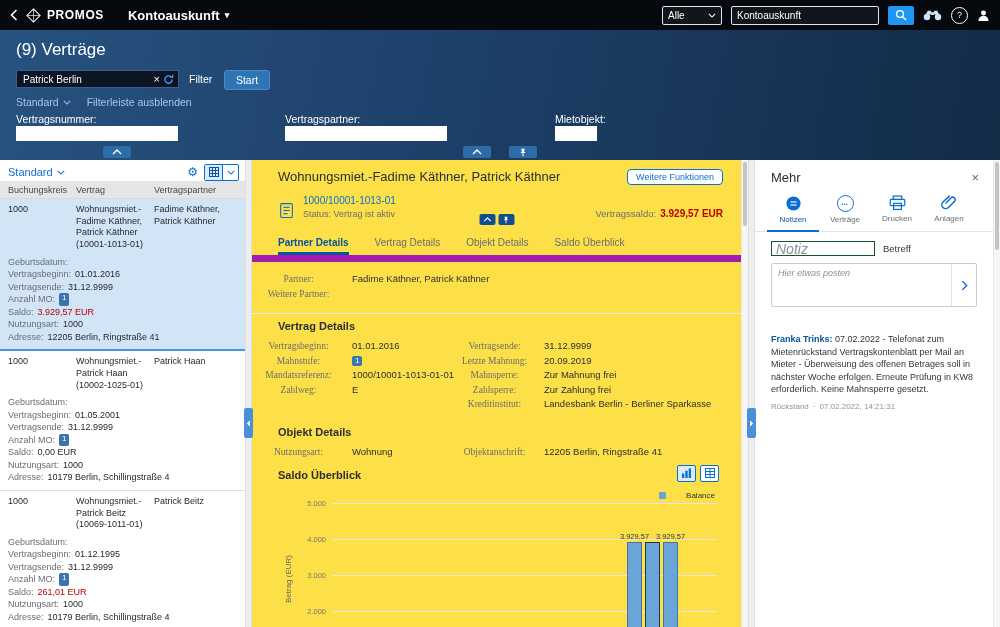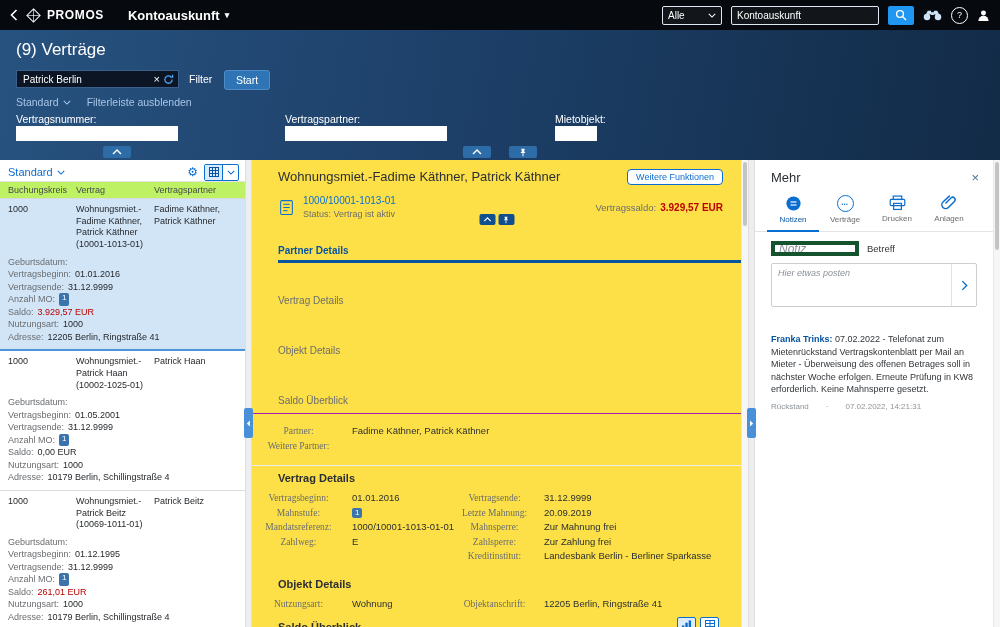--- a/index.html
+++ b/index.html
@@ -54,50 +54,50 @@
   .right-panel{position:absolute;top:160px;left:755px;width:238px;bottom:0;background:#fff;overflow:hidden;}
 
   
   .lp-header{height:21px;display:flex;align-items:center;padding:3px 6px 0 8px;box-sizing:border-box;}
   .lp-variant{display:flex;align-items:center;gap:4px;color:#0a6ed1;font-size:11px;}
   .lp-tools{margin-left:auto;display:flex;align-items:center;gap:6px;}
   .lp-gear{color:#0a6ed1;font-size:12px;line-height:1;}
   .lp-switch{display:flex;border:1px solid #0a6ed1;border-radius:2px;height:15px;background:#fff;}
   .lp-switch .seg1{width:17px;background:#d9ecff;display:flex;align-items:center;justify-content:center;}
   .lp-switch .seg2{width:15px;border-left:1px solid #0a6ed1;display:flex;align-items:center;justify-content:center;}
-  .lp-cols{display:flex;background:#bef264;border-top:1px solid #e4e4e4;border-bottom:1px solid #d9d9d9;
+  .lp-cols{display:flex;background:#e5e5e5;border-top:1px solid #e4e4e4;border-bottom:1px solid #d9d9d9;
            font-size:9px;color:#45494d;padding:3px 0;}
   .col-c1{width:76px;padding-left:8px;box-sizing:border-box;flex:none;}
   .col-c2{width:78px;flex:none;word-break:break-word;}
   .col-c3{flex:1;padding-right:4px;word-break:break-word;}
   .lp-row{border-bottom:1px solid #dcdcdc;font-size:9px;color:#26292c;cursor:pointer;}
   .lp-row.selected{background:#d2e5f7;border-bottom:2px solid #4e94d8;}
   .lp-row-top{display:flex;padding:5px 0 3px;line-height:1.3;}
   .lp-details{padding:2px 0 6px;}
   .lp-line{display:flex;line-height:12.5px;padding-left:8px;}
   .lp-lab{color:#6a6d70;margin-right:4px;white-space:nowrap;}
   .lp-val{color:#26292c;}
   .lp-val.neg{color:#bb0000;}
   .badge{display:inline-block;background:#3b74ad;color:#fff;font-size:8px;line-height:10px;padding:0 3px;border-radius:2px;}
 
   
   .mp-header{display:flex;align-items:flex-start;padding:9px 18px 0 26px;}
   .mp-title{font-size:13px;color:#2b2f33;font-weight:400;}
   .mp-morebtn{margin-left:auto;border:1px solid #0a6ed1;color:#0a6ed1;background:#fff;border-radius:4px;
               font-size:9px;padding:2px 8px;white-space:nowrap;cursor:pointer;}
-  .mp-objheader{display:flex;align-items:center;padding:10px 18px 0 26px;}
+  .mp-objheader{display:flex;align-items:flex-end;padding:10px 18px 0 26px;}
   .mp-doc{margin-right:8px;}
   .mp-obj-link{color:#0a6ed1;font-size:10px;cursor:pointer;}
   .mp-obj-status{color:#6a6d70;font-size:9px;margin-top:3px;}
   .mp-saldo{margin-left:auto;font-size:9.5px;color:#6a6d70;white-space:nowrap;}
   .mp-saldo b{color:#bb0000;font-size:10px;margin-left:4px;}
   .mp-collapse{position:absolute;top:54px;left:50%;transform:translateX(-50%);display:flex;gap:3px;}
   .mp-cbtn{width:16px;height:11px;background:#0f4e8f;border-radius:2px;display:flex;align-items:center;justify-content:center;}
-  .mp-tabs{display:flex;gap:26px;margin-top:20px;padding-left:26px;border-bottom:1px solid #a21caf;
-           font-size:10px;color:#6a6d70;flex-direction:column;}
+  .mp-tabs{display:flex;gap:26px;margin-top:12px;padding-left:26px;border-bottom:7px solid #a21caf;
+           font-size:10px;color:#6a6d70;}
   .mp-tab{padding:6px 0 7px;cursor:pointer;}
   .mp-tab.active{color:#0854a0;font-weight:bold;padding-bottom:4px;border-bottom:3px solid #0854a0;}
   .mp-section{padding:10px 0 12px;}
   .sec-border{border-top:1px solid #ededed;}
   .sec-title{font-size:11px;font-weight:bold;color:#2b2f33;padding:6px 0 7px 26px;}
   .frow{display:flex;font-size:9.5px;line-height:14.5px;}
   .flab{width:100px;text-align:center;color:#6a6d70;padding-right:7px;box-sizing:border-box;flex:none;font-family:Liberation Serif, serif;}
   .fval{color:#2b2f33;white-space:nowrap;}
   .fcols{display:flex;}
   .fcol1{width:200px;flex:none;}
@@ -122,30 +122,30 @@
 
   
   .rp-header{display:flex;align-items:center;padding:10px 14px 4px 16px;}
   .rp-title{font-size:13px;color:#2b2f33;}
   .rp-close{margin-left:auto;color:#4a6e90;font-size:13px;line-height:1;cursor:pointer;}
   .rp-tabs{display:flex;padding:2px 0 0 12px;border-bottom:1px solid #e3e3e3;}
   .rp-tab{width:52px;display:flex;flex-direction:column;align-items:center;gap:3px;padding:4px 0 6px;
           font-size:8px;color:#6a6d70;cursor:pointer;}
   .rp-tab.active{border-bottom:2px solid #0a6ed1;color:#0854a0;margin-bottom:-1px;}
   .rp-form{display:flex;align-items:center;gap:8px;padding:9px 16px 7px;}
-  .rp-notiz{width:88px;height:15px;border:4px solid #14532d;font-size:12px;padding:0 4px;box-sizing:border-box;outline:none;}
+  .rp-notiz{width:104px;height:15px;border:1px solid #14532d;font-size:14px;padding:0 4px;box-sizing:border-box;outline:none;}
   .rp-notiz::placeholder{font-style:italic;color:#8b9198;}
   .rp-betreff{font-size:9.5px;color:#32363a;}
   .rp-post{margin:0 16px;height:42px;border:1px solid #c9ced3;border-radius:2px;position:relative;}
   .rp-post-ph{position:absolute;top:4px;left:6px;font-size:9px;font-style:italic;color:#8b9198;}
   .rp-send{position:absolute;top:0;right:0;bottom:0;width:24px;border-left:1px solid #dfe3e6;display:flex;
            align-items:center;justify-content:center;cursor:pointer;}
   .rp-note{padding:26px 16px 0;font-size:9px;line-height:1.4;color:#32363a;}
   .rp-author{font-weight:bold;color:#0854a0;}
-  .rp-meta{margin-top:5px;font-size:8px;color:#8d9499;display:flex;gap:17px;align-items:center;}
+  .rp-meta{margin-top:5px;font-size:8px;color:#8d9499;display:flex;gap:4px;align-items:center;}
 </style>
 </head>
 <body>
 
 <div class="stage">
 
   <div class="topbar">
     <span class="tb-back">
       <svg width="8" height="12" viewBox="0 0 8 12">
           <path d="M6.5 1 L1.5 6 L6.5 11" fill="none" stroke="#fff" stroke-width="1.6"></path>

